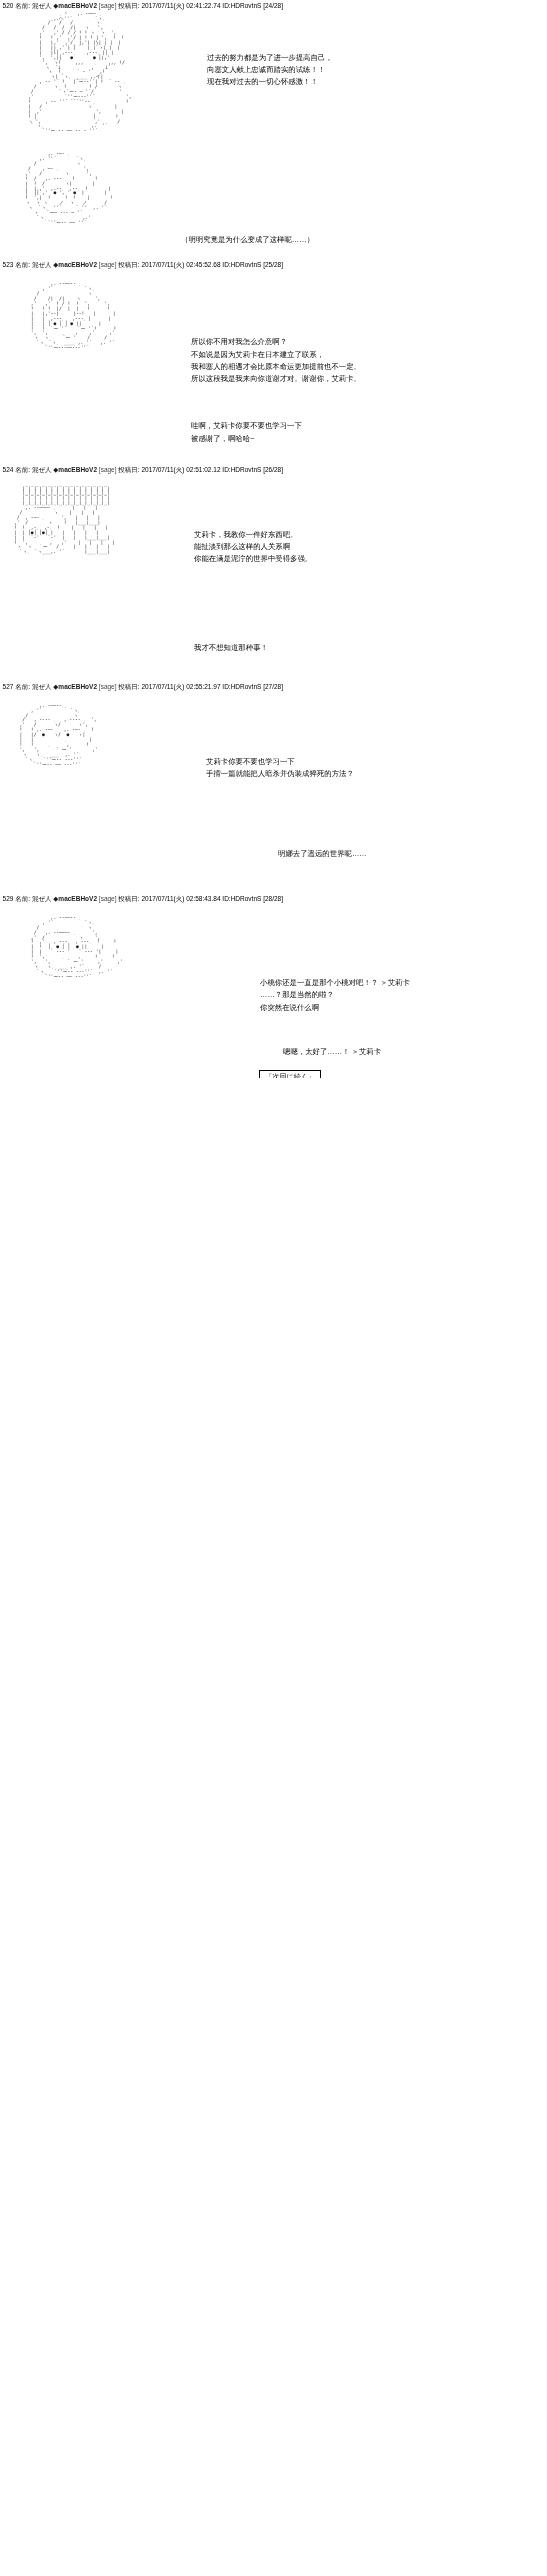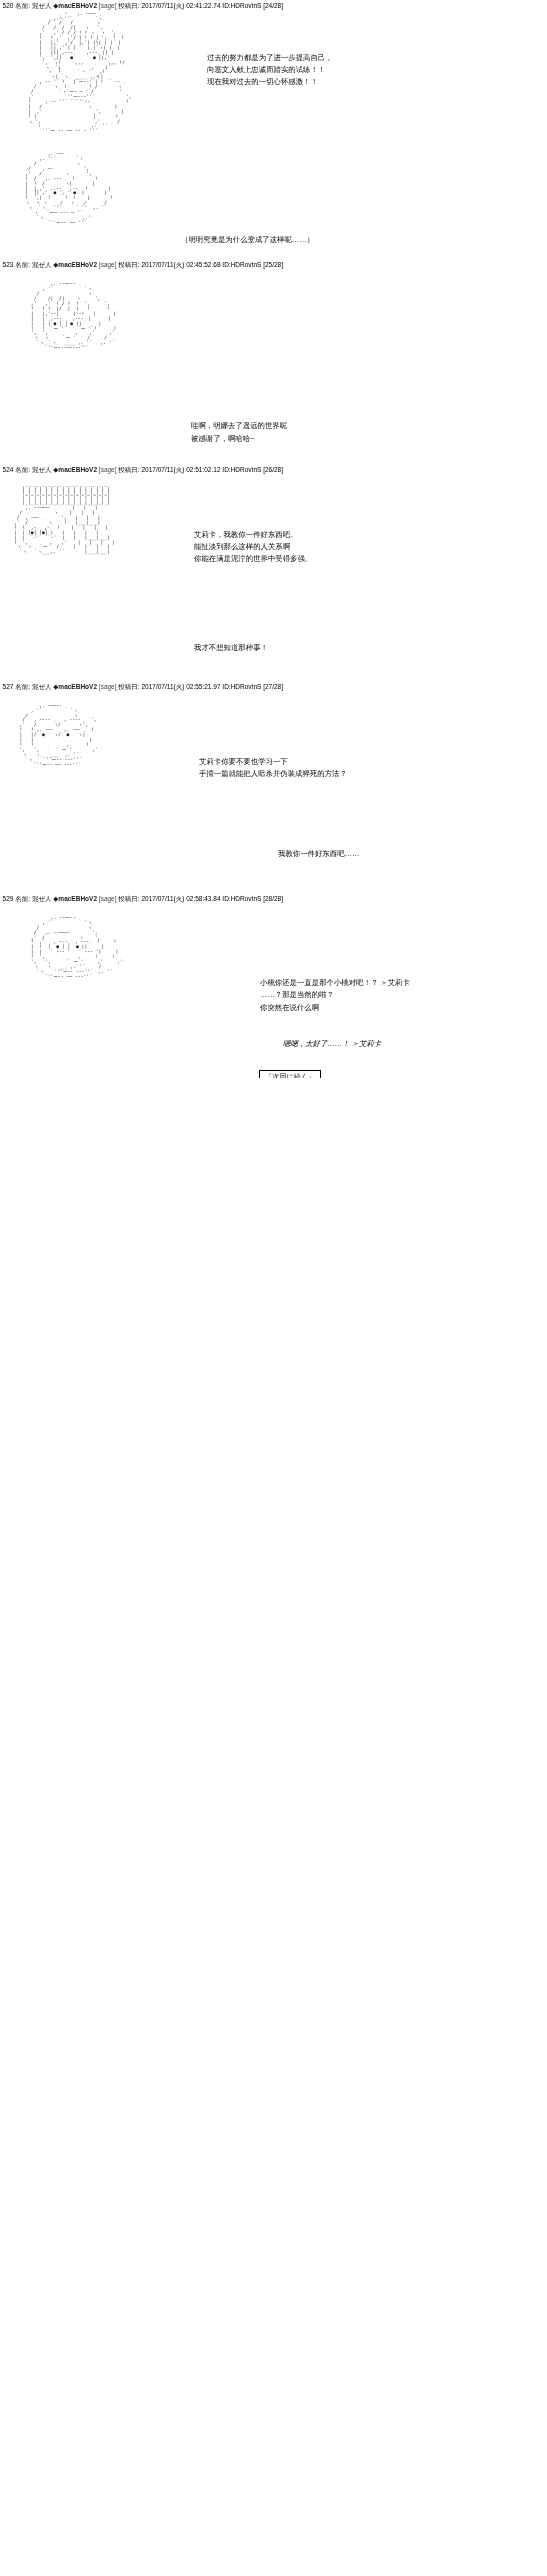--- a/index.html
+++ b/index.html
@@ -164,21 +164,25 @@
           ,'   ,'  ! / !  !  ',     ',
           !   ! !  |/  |  |   !      !
           |   |,'-‐|     |‐-!   |      |
           |   |  ,-‐-、  ,-‐-、|      |
           |   | │ ● │ │ ● ||      |
           !   !  `ー '´    `ー '´!      !
           ',  ',     、   ,    ,'     ,'
            ヽ  ヽ     `ー '    /     /
             `ヽ、`ヽ、 ____ ,. '´   ,. '´
                `''ー---──--‐''´</pre>
-      <div class="dialog" style="left:191px;top:138px;">哇啊，明娜去了遥远的世界呢
+      <div class="dialog" style="left:191px;top:54px;">所以你不用对我怎么介意啊？
+不如说是因为艾莉卡在日本建立了联系，
+我和塞人的相遇才会比原本命运更加提前也不一定。
+所以这段我是我来向你道谢才对。谢谢你，艾莉卡。</div>
+      <div class="dialog" style="left:191px;top:138px;">哇啊，艾莉卡你要不要也学习一下
 被感谢了，啊哈哈~</div>
     </div>
     <div class="posthead">
       <span class="no">524</span>
       <span class="name-label">名前:</span>
       <span class="name">混ぜ人</span>
       <span class="trip">◆macEBHoV2</span>
       <span class="sage">[sage]</span>
       <span class="date-label">投稿日:</span>
       <span class="date">2017/07/11(火) 02:51:02.12</span>
@@ -233,23 +237,23 @@
        /   , -‐‐- 、  , -‐‐- 、 ',
       ,'   /      ヽ/      ヽ',
       !   ! ,. -─- 、 ,. -─- 、 !
       |   |/  ●   ヽ/  ●   ヽ|
       |   |           、       |
       !   !     、     ,      !
       ',   ',      ` ー '       ,'
        ヽ   ヽ、  ___  ,. '´
         `ヽ、  `''ー-- --‐''´
            `''ー-- ── --‐''´</pre>
-      <div class="dialog" style="left:199px;top:52px;font-family:Liberation Serif, serif;">艾莉卡你要不要也学习一下
+      <div class="dialog" style="left:206px;top:52px;font-family:Liberation Serif, serif;">艾莉卡你要不要也学习一下
 手揹一篇就能把人暗杀并伪装成猝死的方法？</div>
-      <div class="dialog" style="left:278px;top:144px;">我教你一件好东西吧……</div>
+      <div class="dialog" style="left:278px;top:144px;">明娜去了遥远的世界呢……</div>
     </div>
     <div class="posthead">
       <span class="no">529</span>
       <span class="name-label">名前:</span>
       <span class="name">混ぜ人</span>
       <span class="trip">◆macEBHoV2</span>
       <span class="sage">[sage]</span>
       <span class="date-label">投稿日:</span>
       <span class="date">2017/07/11(火) 02:58:43.84</span>
       <span class="idpart">ID:HDRovtnS</span>
@@ -270,21 +274,21 @@
           |  !  │  ● │ │  ● ||     |
           |  |   ` ‐-‐ '   ` ‐-‐ '|     |
           !  ',      、    ,     !     !
           ',   ',      ` ー '     ,'     ,'
            ヽ   ヽ、 ___ ,. '´     /
             `ヽ、  `''ー-- --‐''´  ,. '´
                `''ー-- ── --‐''´</pre>
       <div class="dialog" style="left:260px;top:61px;">小桃你还是一直是那个小桃对吧！？ ＞艾莉卡
 ……？那是当然的啦？
 你突然在说什么啊</div>
-      <div class="dialog" style="left:283px;top:122px;font-style:italic;">嗯嗯，太好了……！ ＞艾莉卡</div>
+      <div class="dialog" style="left:283px;top:130px;">嗯嗯，太好了……！ ＞艾莉卡</div>
       <div class="endline" style="position:absolute;left:259px;top:138px;margin-top:16px;">
         <span class="endbox">「次回に続く」</span>
       </div>
     </div>
   </div>
 
 </div>
 
 
 </body></html>

